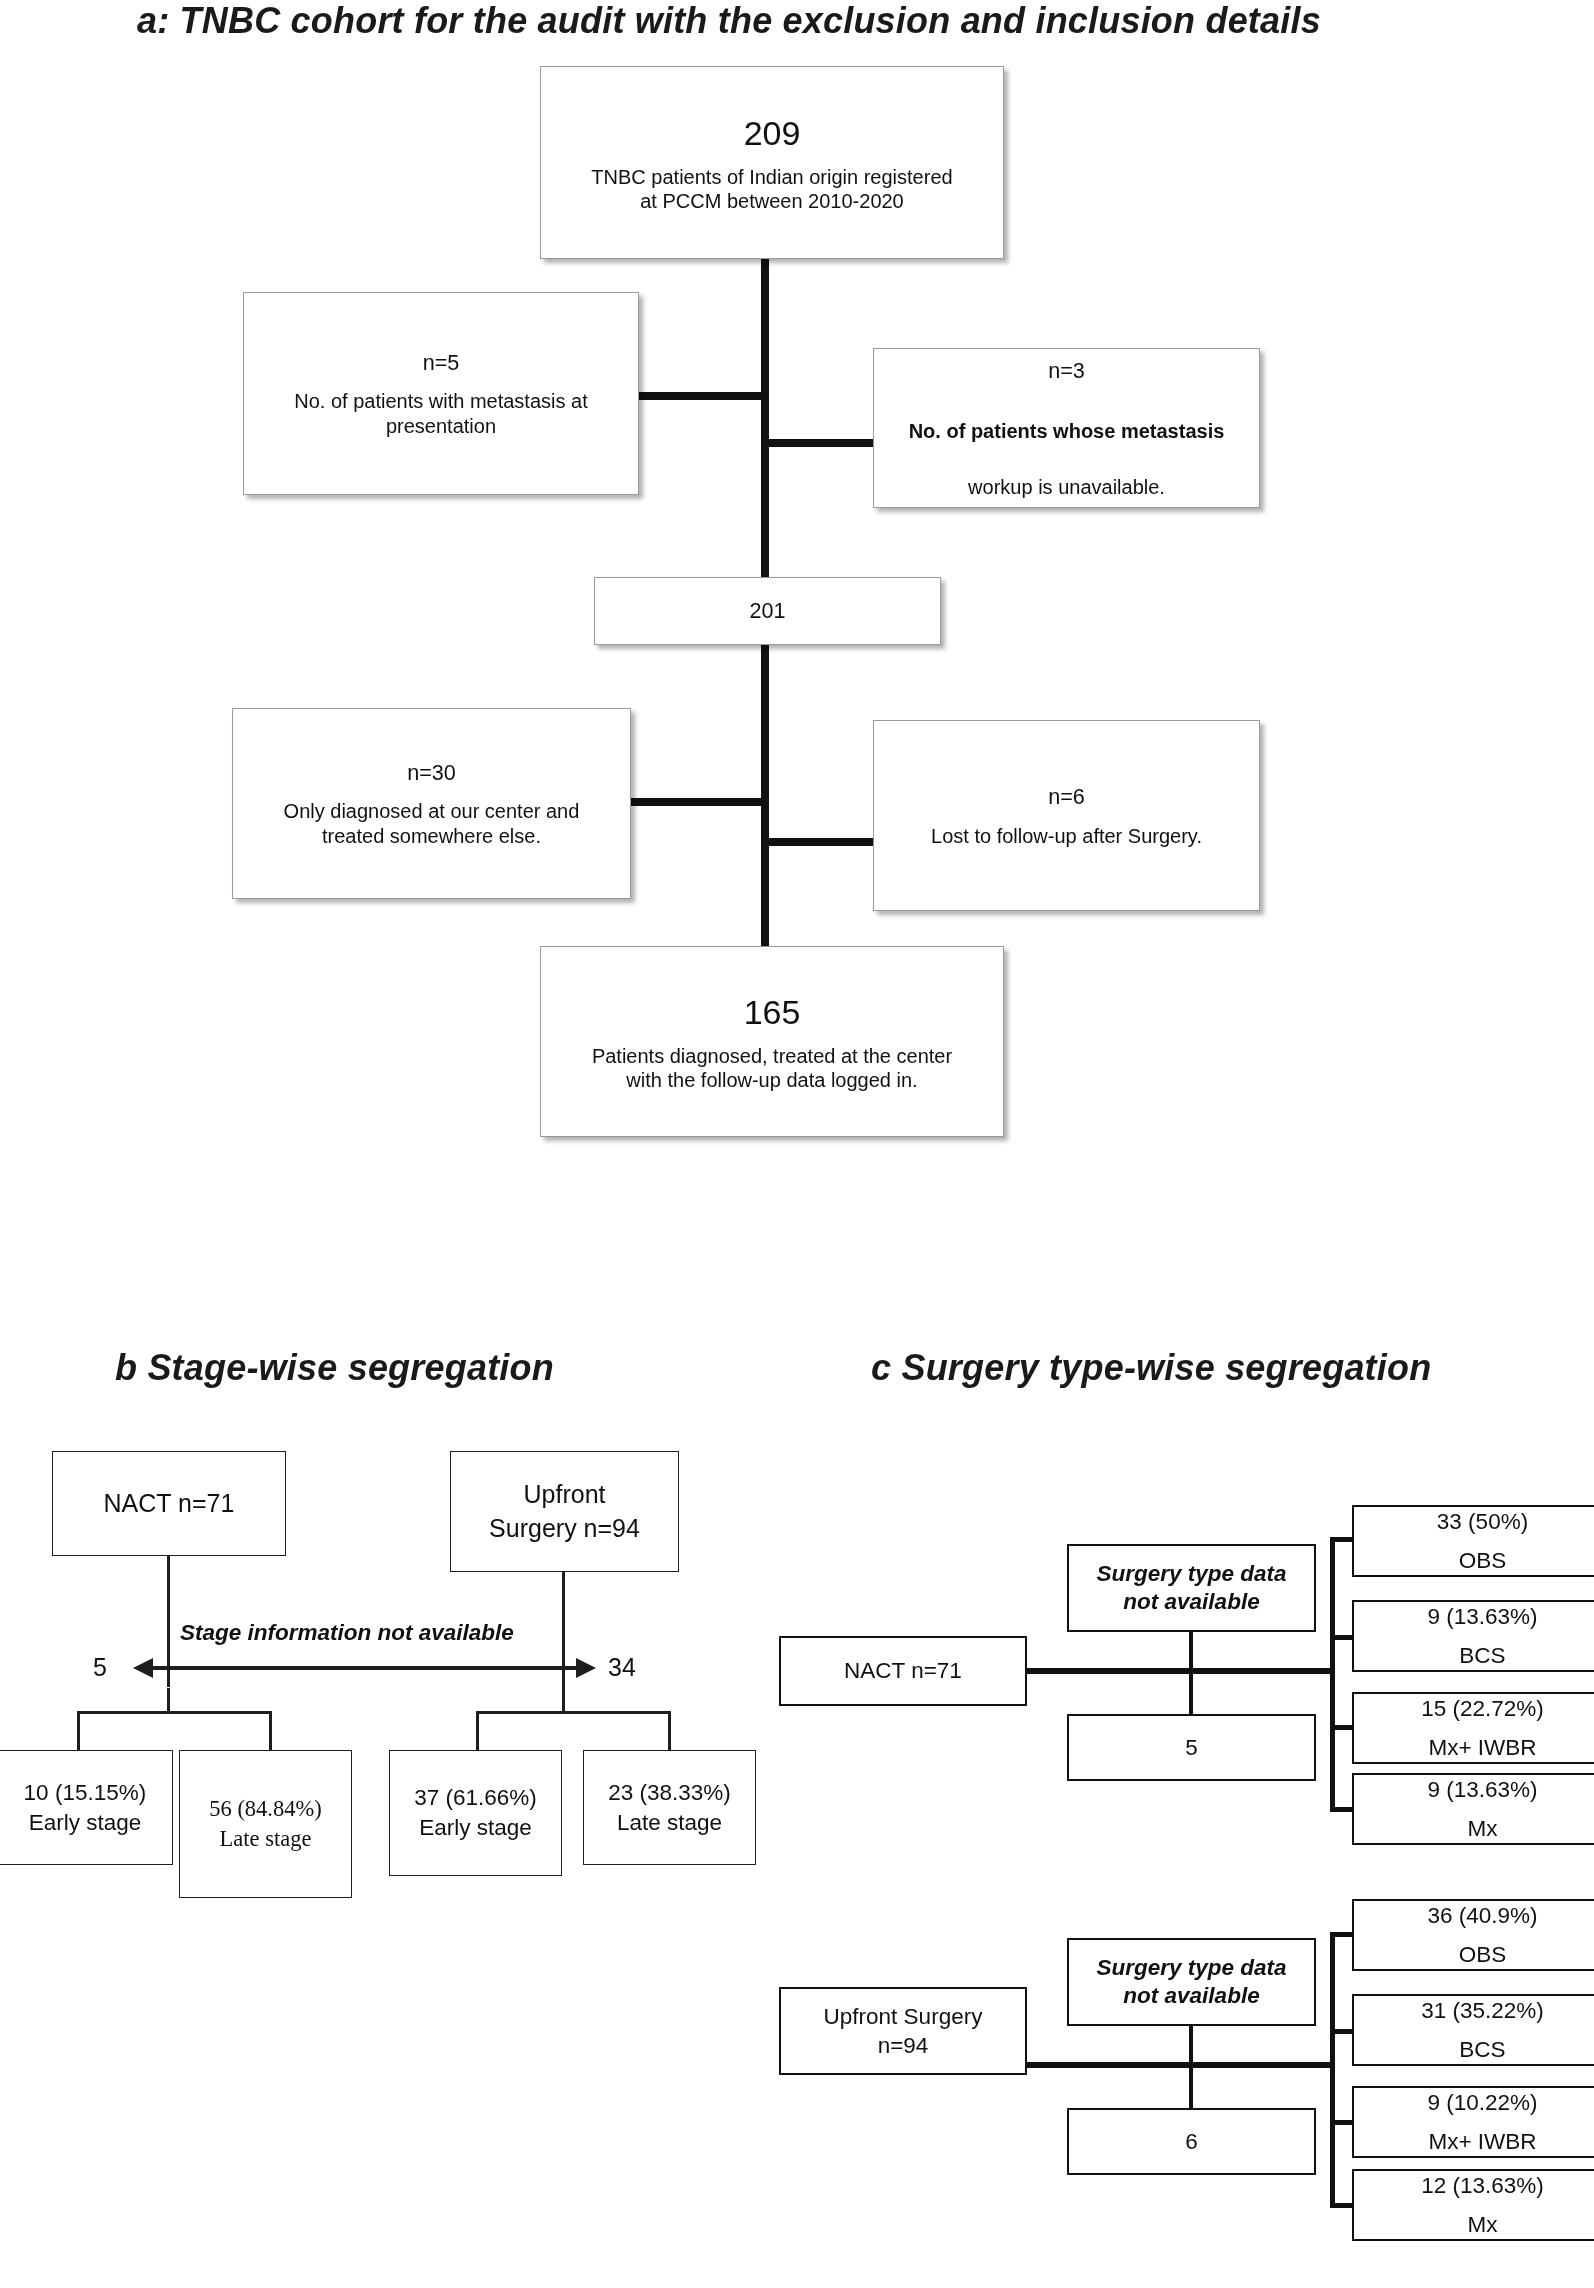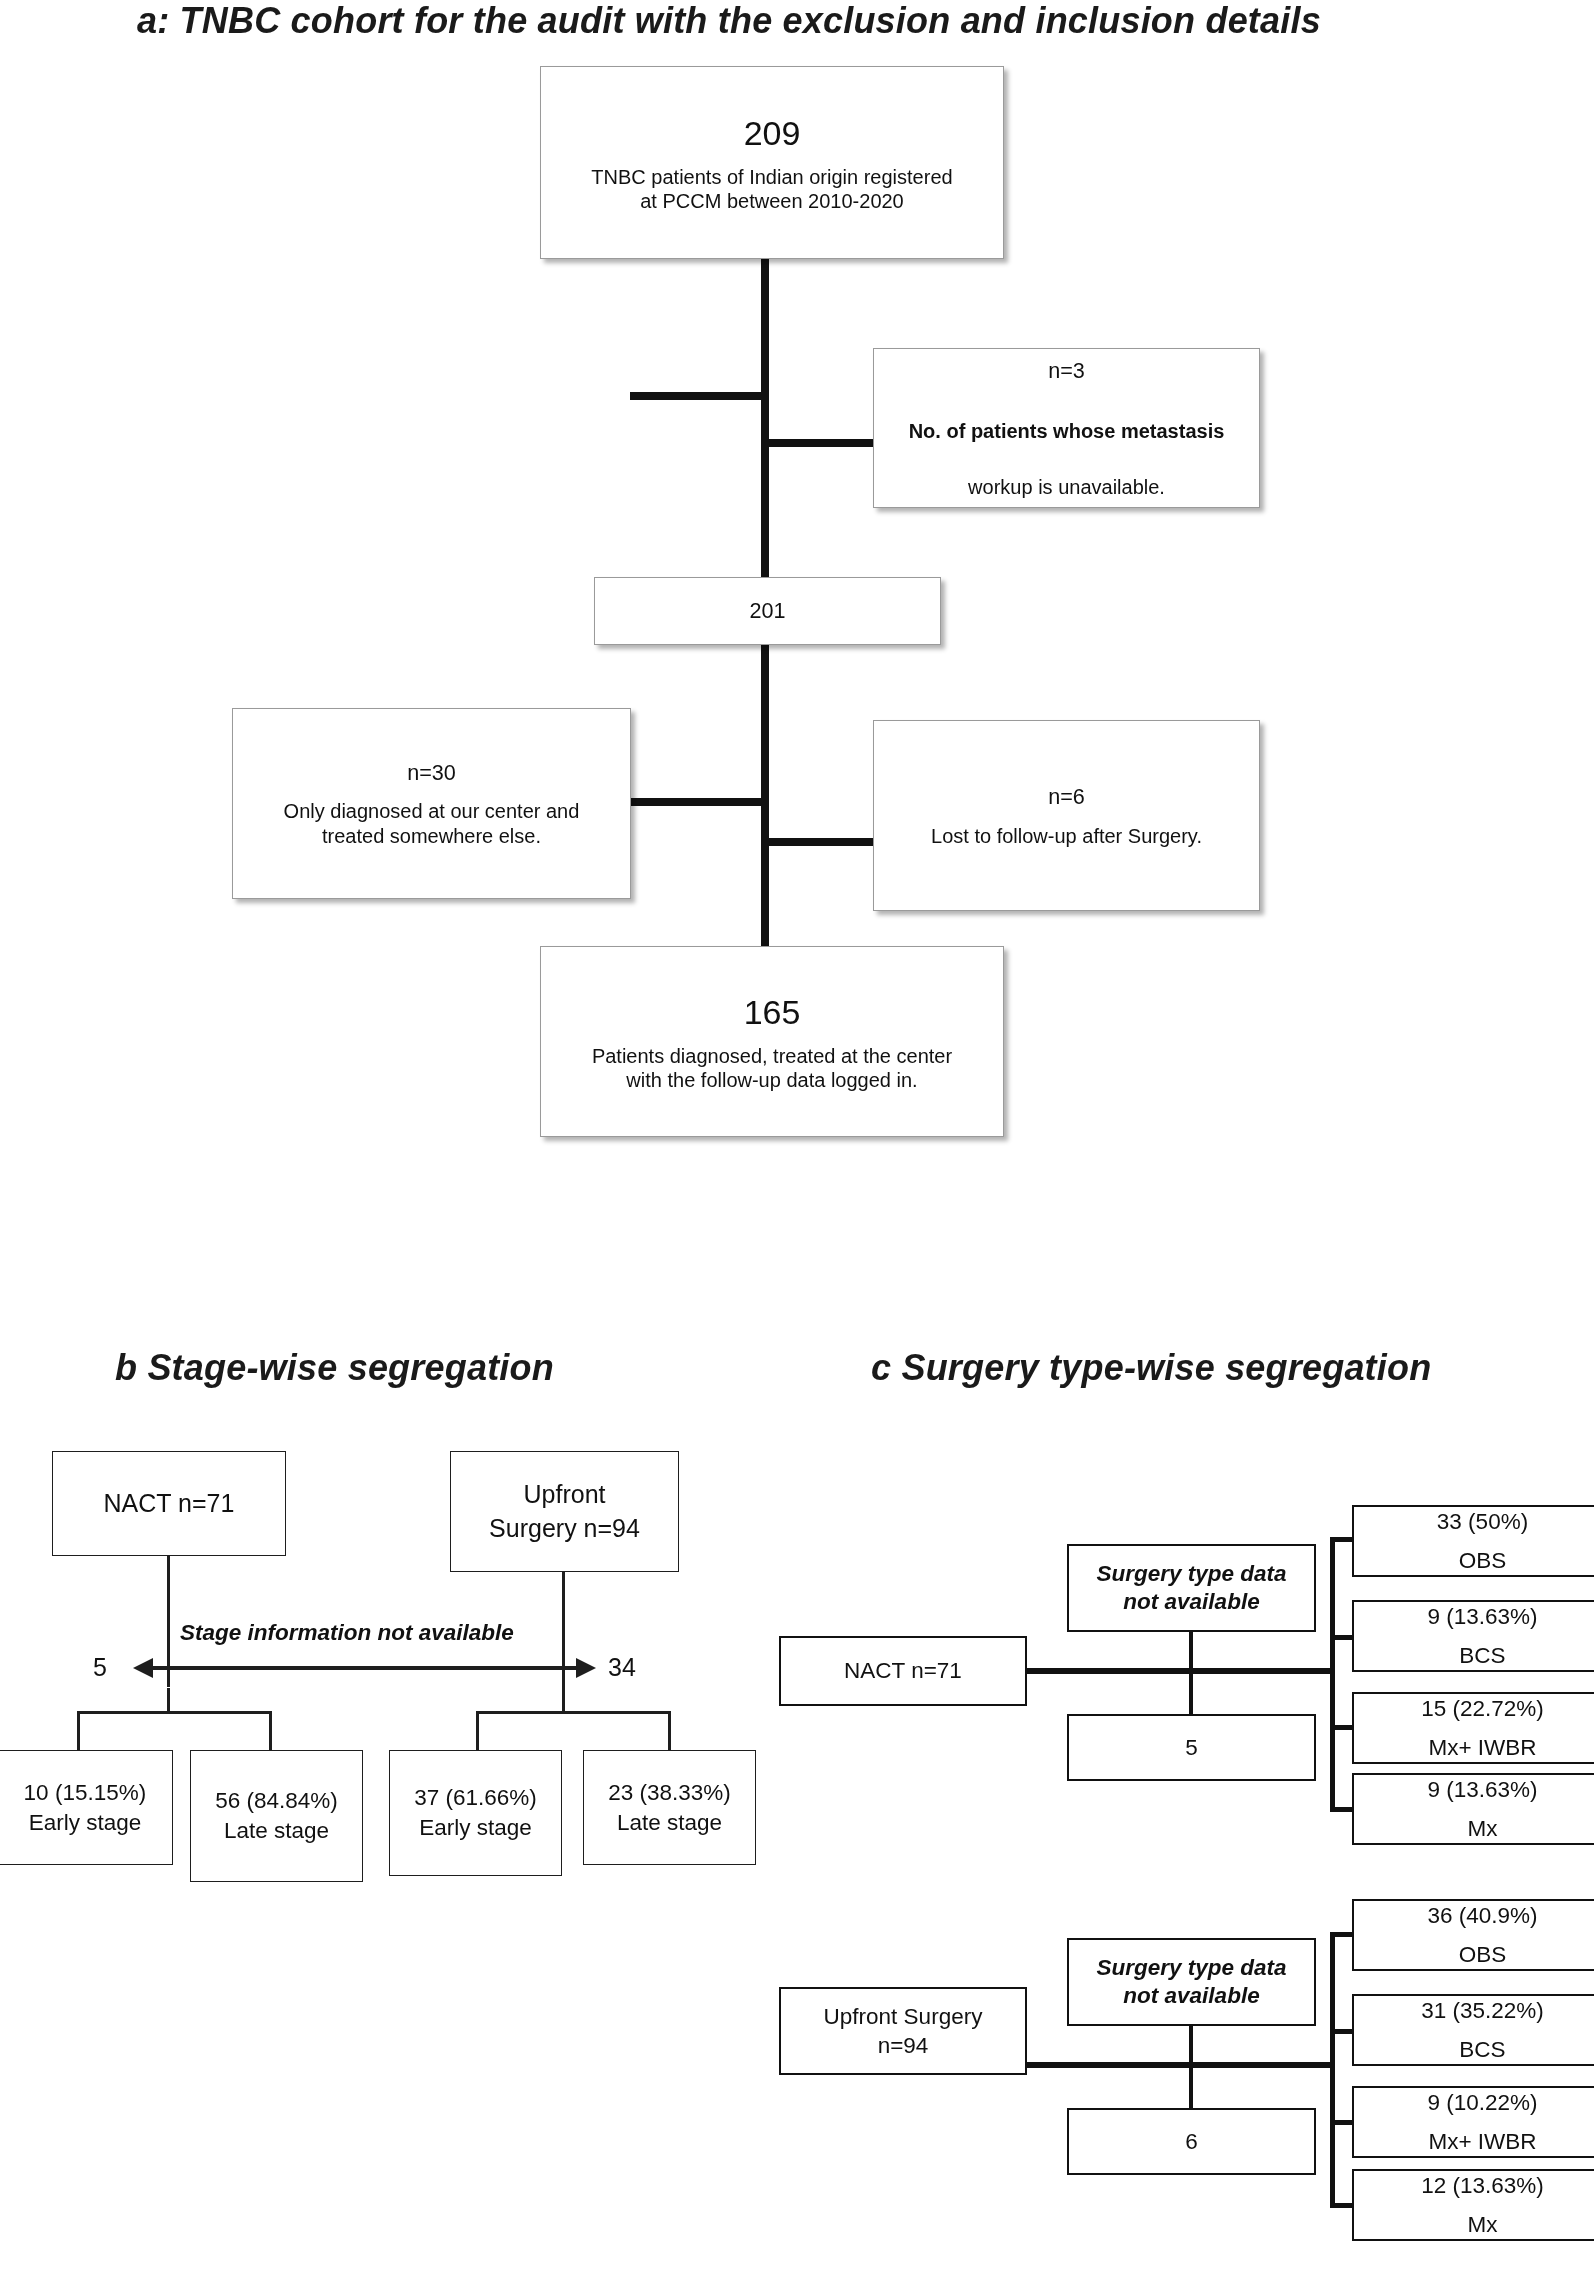--- a/index.html
+++ b/index.html
@@ -104,20 +104,25 @@
   <div class="abs connA" style="left:761px;top:641px;width:8px;height:306px;"></div>
   <div class="abs connA" style="left:630px;top:798px;width:137px;height:8px;"></div>
   <div class="abs connA" style="left:766px;top:838px;width:133px;height:8px;"></div>
 
   <div class="abs boxA" style="left:540px;top:66px;width:464px;height:193px;">
     <div class="big">209</div>
     <div class="cap">TNBC patients of Indian origin registered</div>
     <div class="cap">at PCCM between 2010-2020</div>
   </div>
 
+  <div class="abs boxA" style="left:243px;top:292px;width:396px;height:203px;">
+    <div class="onlybig">n=5</div>
+    <div class="cap" style="margin-top:12.6px;">No. of patients with metastasis at</div>
+    <div class="cap">presentation</div>
+  </div>
 
   <div class="abs boxA" style="left:873px;top:348px;width:387px;height:160px;gap:32px;">
     <div class="onlybig">n=3</div>
     <div class="cap" style="margin-top:2px;font-weight:bold;">No. of patients whose metastasis</div>
     <div class="cap">workup is unavailable.</div>
   </div>
 
   <div class="abs boxA" style="left:594px;top:577px;width:347px;height:68px;">
     <div class="onlybig" style="margin:0;">201</div>
   </div>
@@ -174,21 +179,21 @@
 
   <div class="abs connB" style="left:562px;top:1688px;width:2.7px;height:23.4px;"></div>
   <div class="abs connB" style="left:476px;top:1711px;width:194px;height:2.7px;"></div>
   <div class="abs connB" style="left:476px;top:1711px;width:2.7px;height:40px;"></div>
   <div class="abs connB" style="left:668px;top:1711px;width:2.7px;height:40px;"></div>
 
   <div class="abs boxB" style="left:-3.6px;top:1750px;width:177px;height:115px;">
     <div class="s">10 (15.15%)</div>
     <div class="s">Early stage</div>
   </div>
-  <div class="abs boxB" style="left:190px;top:1750px;width:173px;height:132px;">
+  <div class="abs boxB" style="left:179px;top:1750px;width:173px;height:148px;font-family:Liberation Serif, serif;">
     <div class="s">56 (84.84%)</div>
     <div class="s">Late stage</div>
   </div>
   <div class="abs boxB" style="left:389px;top:1750px;width:173px;height:126px;">
     <div class="s">37 (61.66%)</div>
     <div class="s">Early stage</div>
   </div>
   <div class="abs boxB" style="left:583px;top:1750px;width:173px;height:115px;">
     <div class="s">23 (38.33%)</div>
     <div class="s">Late stage</div>

